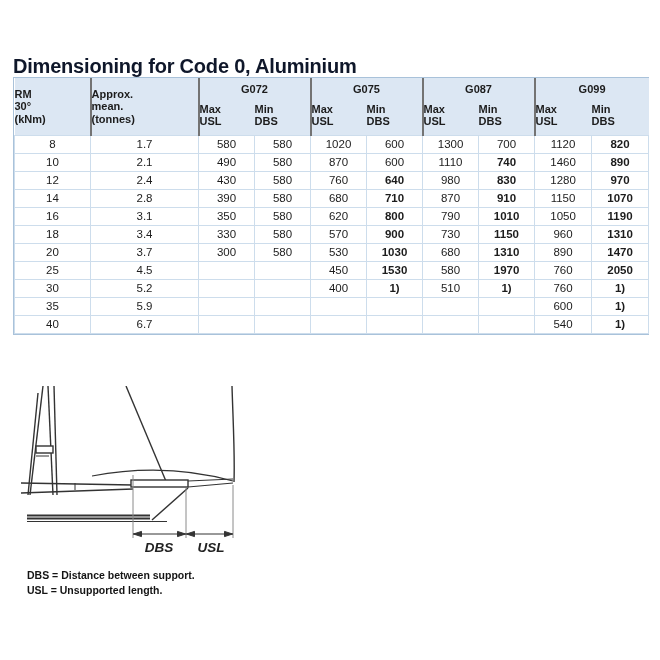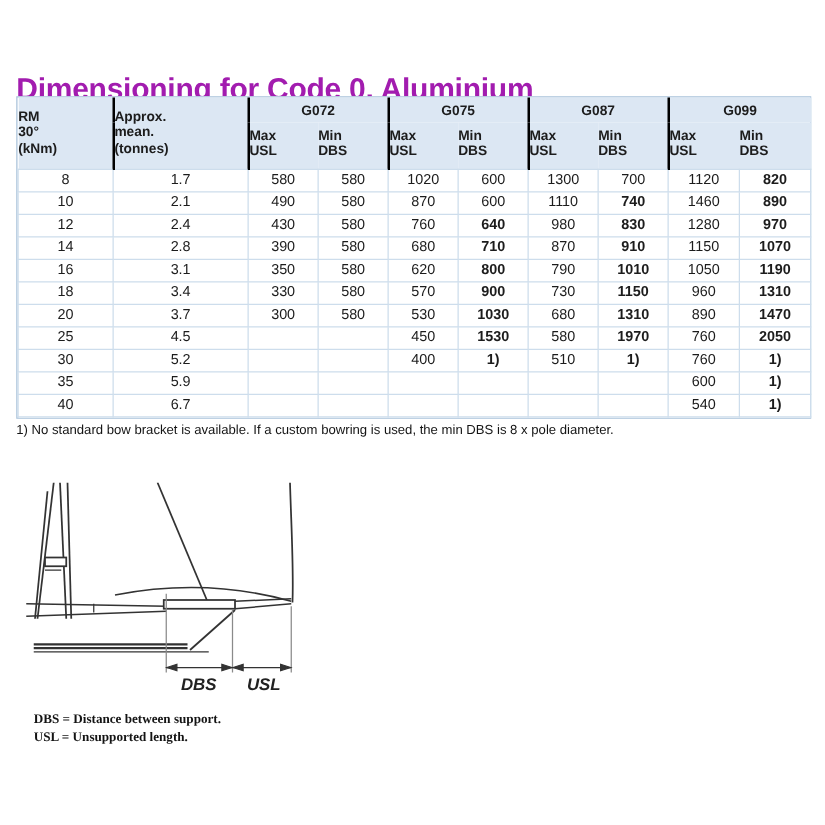--- a/index.html
+++ b/index.html
@@ -1,35 +1,35 @@
 <!DOCTYPE html>
 <html><head>
 <meta charset="utf-8">
 <style>
   html,body{margin:0;padding:0;background:#fff;}
   body{width:660px;height:660px;position:relative;font-family:"Liberation Sans",sans-serif;color:#1c1c1c;overflow:hidden;}
 
-  .title{position:absolute;left:13px;top:42px;font-size:24px;font-weight:700;color:#a21caf;letter-spacing:-0.2px;}
+  .title{position:absolute;left:13px;top:42px;font-size:20px;font-weight:700;color:#0f172a;letter-spacing:-0.2px;}
 
   .table-wrap{position:absolute;left:13px;top:77px;width:634px;border:1px solid #a9c2da;background:#fff;}
   table.dim{border-collapse:collapse;width:100%;table-layout:fixed;}
   thead th{background:#dce7f3;font-size:11px;font-weight:700;color:#1c1c1c;padding:0;vertical-align:middle;}
   thead th .hl{display:block;line-height:12.5px;text-align:left;}
   th.grp{height:18px;vertical-align:middle;padding-top:2px;margin-left:35px;}
   th.sub{height:34px;padding-bottom:3px;}
-  .wsep{border-left:2px solid #000000;}
+  .wsep{border-left:2px solid #737373;}
   tbody td{font-size:11.5px;text-align:center;height:17px;line-height:17px;padding:0;border:1px solid #cdddec;background:#fff;color:#1c1c1c;}
   tbody td.bold{font-weight:700;}
 
   .footnotes{position:absolute;left:13px;top:338px;width:636px;font-size:10.5px;line-height:13.5px;color:#141414;}
   .footnotes p{margin:0;}
 
   .diagram{position:absolute;left:15px;top:386px;}
   .legend{position:absolute;left:27px;top:568px;font-size:10.5px;font-weight:700;line-height:15px;color:#141414;}
-  .legend div{margin:0;font-family:Liberation Serif, serif;}
+  .legend div{margin:0;}
 </style>
 </head>
 <body>
 
 <h1 class="title">Dimensioning for Code 0, Aluminium</h1>
 
 <div class="table-wrap">
   <table class="dim">
     <colgroup>
       <col style="width:76px">
@@ -226,21 +226,20 @@
           <td></td>
           <td></td>
           <td>540</td>
           <td class="bold">1)</td>
         </tr>
       </tbody>
   </table>
 </div>
 
 <div class="footnotes">
-  <p>1) No standard bow bracket is available. If a custom bowring is used, the min DBS is 8 x pole diameter.</p>
 </div>
 
 <svg class="diagram" width="230" height="177" viewBox="0 0 230 177">
   <g stroke="#333" stroke-width="1.4" fill="none">
 
     <path d="M33,0 L38,109"></path>
     <path d="M39,0 L42,109"></path>
 
     <path d="M28,0 L15,109"></path>
     <path d="M23,7 L13,109"></path>

